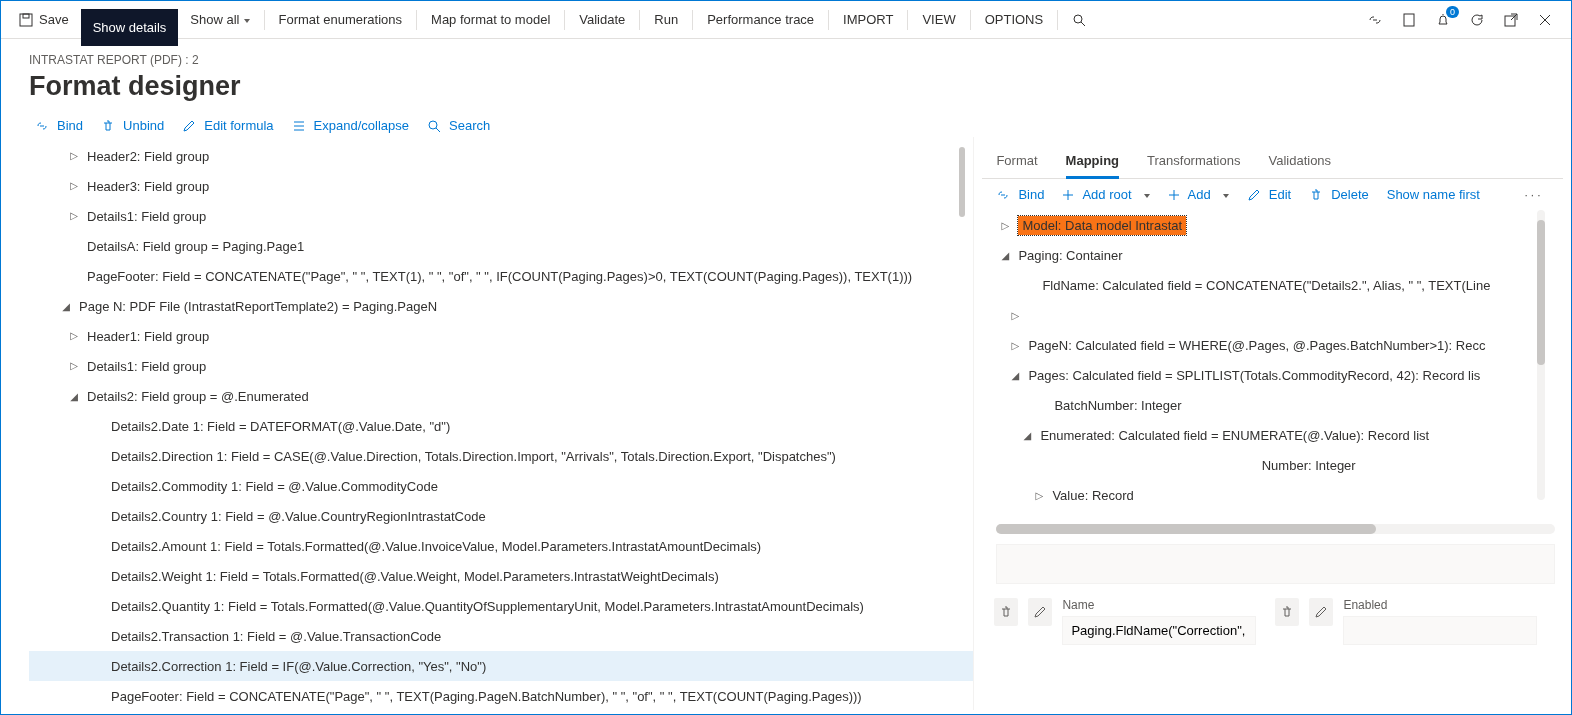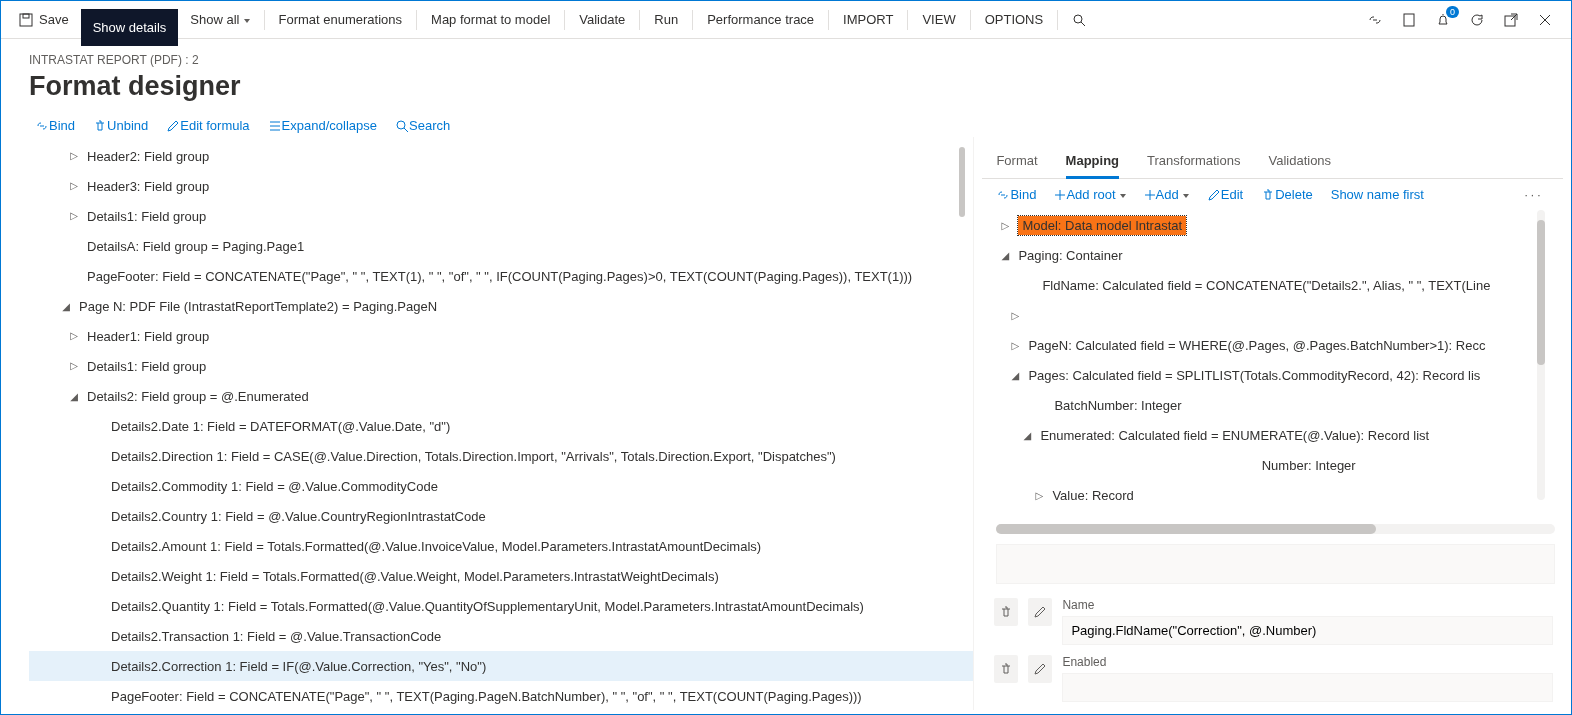--- a/index.html
+++ b/index.html
@@ -41,21 +41,21 @@
   .badge {
     position:absolute; top:-4px; right:-6px; background:#0078d4; color:#fff;
     font-size:9px; border-radius:8px; padding:0 4px; line-height:12px;
   }
 
   .header-area { padding: 14px 28px 8px 28px; }
   .breadcrumb { font-size:12px; color:#605e5c; margin-bottom:4px; }
   .page-title { font-size:27px; font-weight:600; }
 
   .action-bar { display:flex; align-items:center; gap:18px; padding: 8px 28px 4px 34px; }
-  .action-link { color:#0078d4; cursor:pointer; display:inline-flex; align-items:center; gap:0; }
+  .action-link { color:#0078d4; cursor:pointer; display:inline-flex; align-items:center; gap:8px; }
   .action-link .aicon { color:#0078d4; }
 
   .content-row { display:flex; height: calc(100% - 140px); }
   .left-panel { flex: 1 1 62%; padding: 4px 0 0 28px; overflow:hidden; position:relative; border-right:1px solid #f3f2f1; }
   .right-panel { flex: 1 1 38%; display:flex; flex-direction:column; padding: 8px 8px 0 8px; min-width:560px; }
 
   .tree { list-style:none; }
   .tree-item { display:flex; align-items:center; height:30px; padding-right:30px; white-space:nowrap; }
   .tree-item.selected { background:#e5f1fa; }
   .caret {
@@ -91,21 +91,21 @@
   .mind2 { padding-left: 34px; }
   .mind2b { padding-left: 20px; }
   .mind3 { padding-left: 46px; }
   .mind3b { padding-left: 32px; }
   .mind4 { padding-left: 58px; justify-content: center; }
   .mind4b { padding-left: 44px; }
 
   .hscroll-track { height:10px; background:#f3f2f1; margin:4px 8px 10px 8px; border-radius:5px; position:relative;}
   .hscroll-thumb { position:absolute; left:0; top:0; height:10px; width:68%; background:#c8c6c4; border-radius:5px;}
 
-  .prop-section { padding: 6px 10px 0 6px; display:flex; flex-direction:column; gap:10px; }
+  .prop-section { padding: 6px 10px 0 6px; display:flex; flex-direction:row; gap:19px; }
   .prop-row { display:flex; gap:10px; align-items:flex-start; }
   .prop-iconcol { width:24px; display:flex; justify-content:center; }
   .prop-iconbtn { width:28px; height:28px; background:#f3f2f1; border-radius:2px; display:flex; align-items:center; justify-content:center; cursor:pointer; }
   .prop-fields { flex:1; display:flex; flex-direction:column; gap:4px; }
   .prop-label { font-size:12px; color:#605e5c; }
   .prop-input {
     width:100%; border:1px solid #f3f2f1; background:#faf9f8; padding:6px 8px; font-size:13px;
   }
   .blank-field { height:40px; background:#faf9f8; border:1px solid #f3f2f1; }
 

